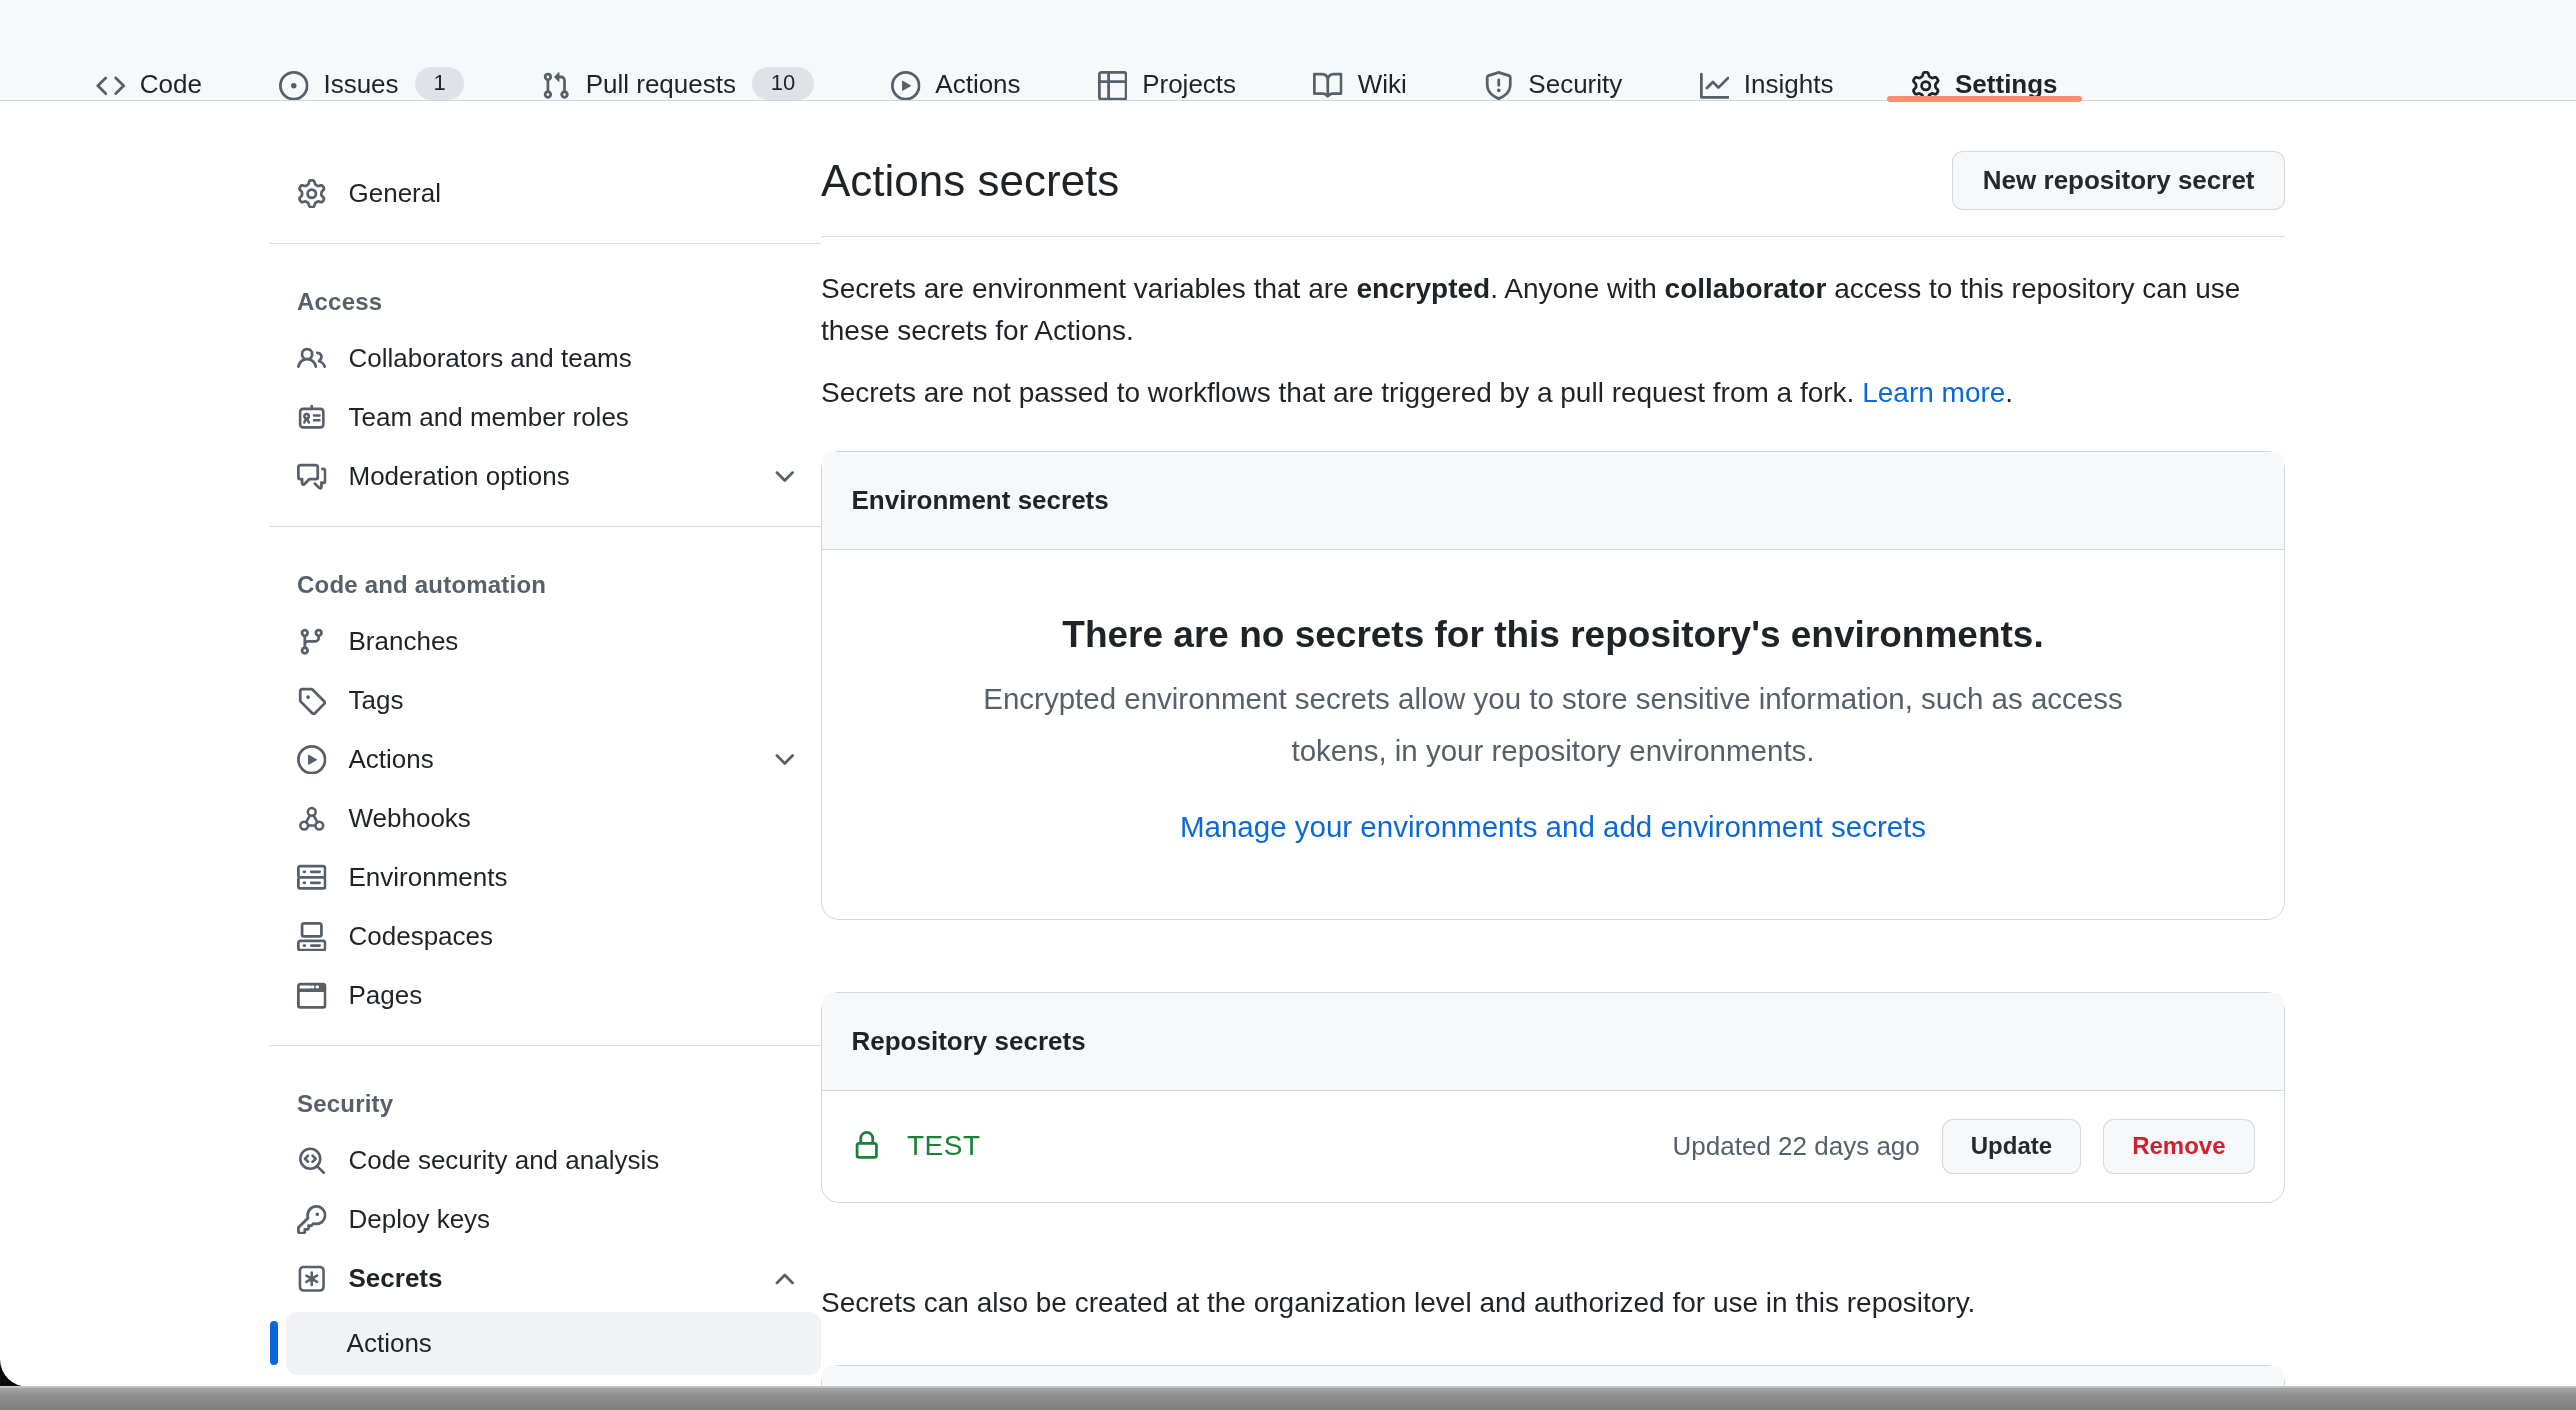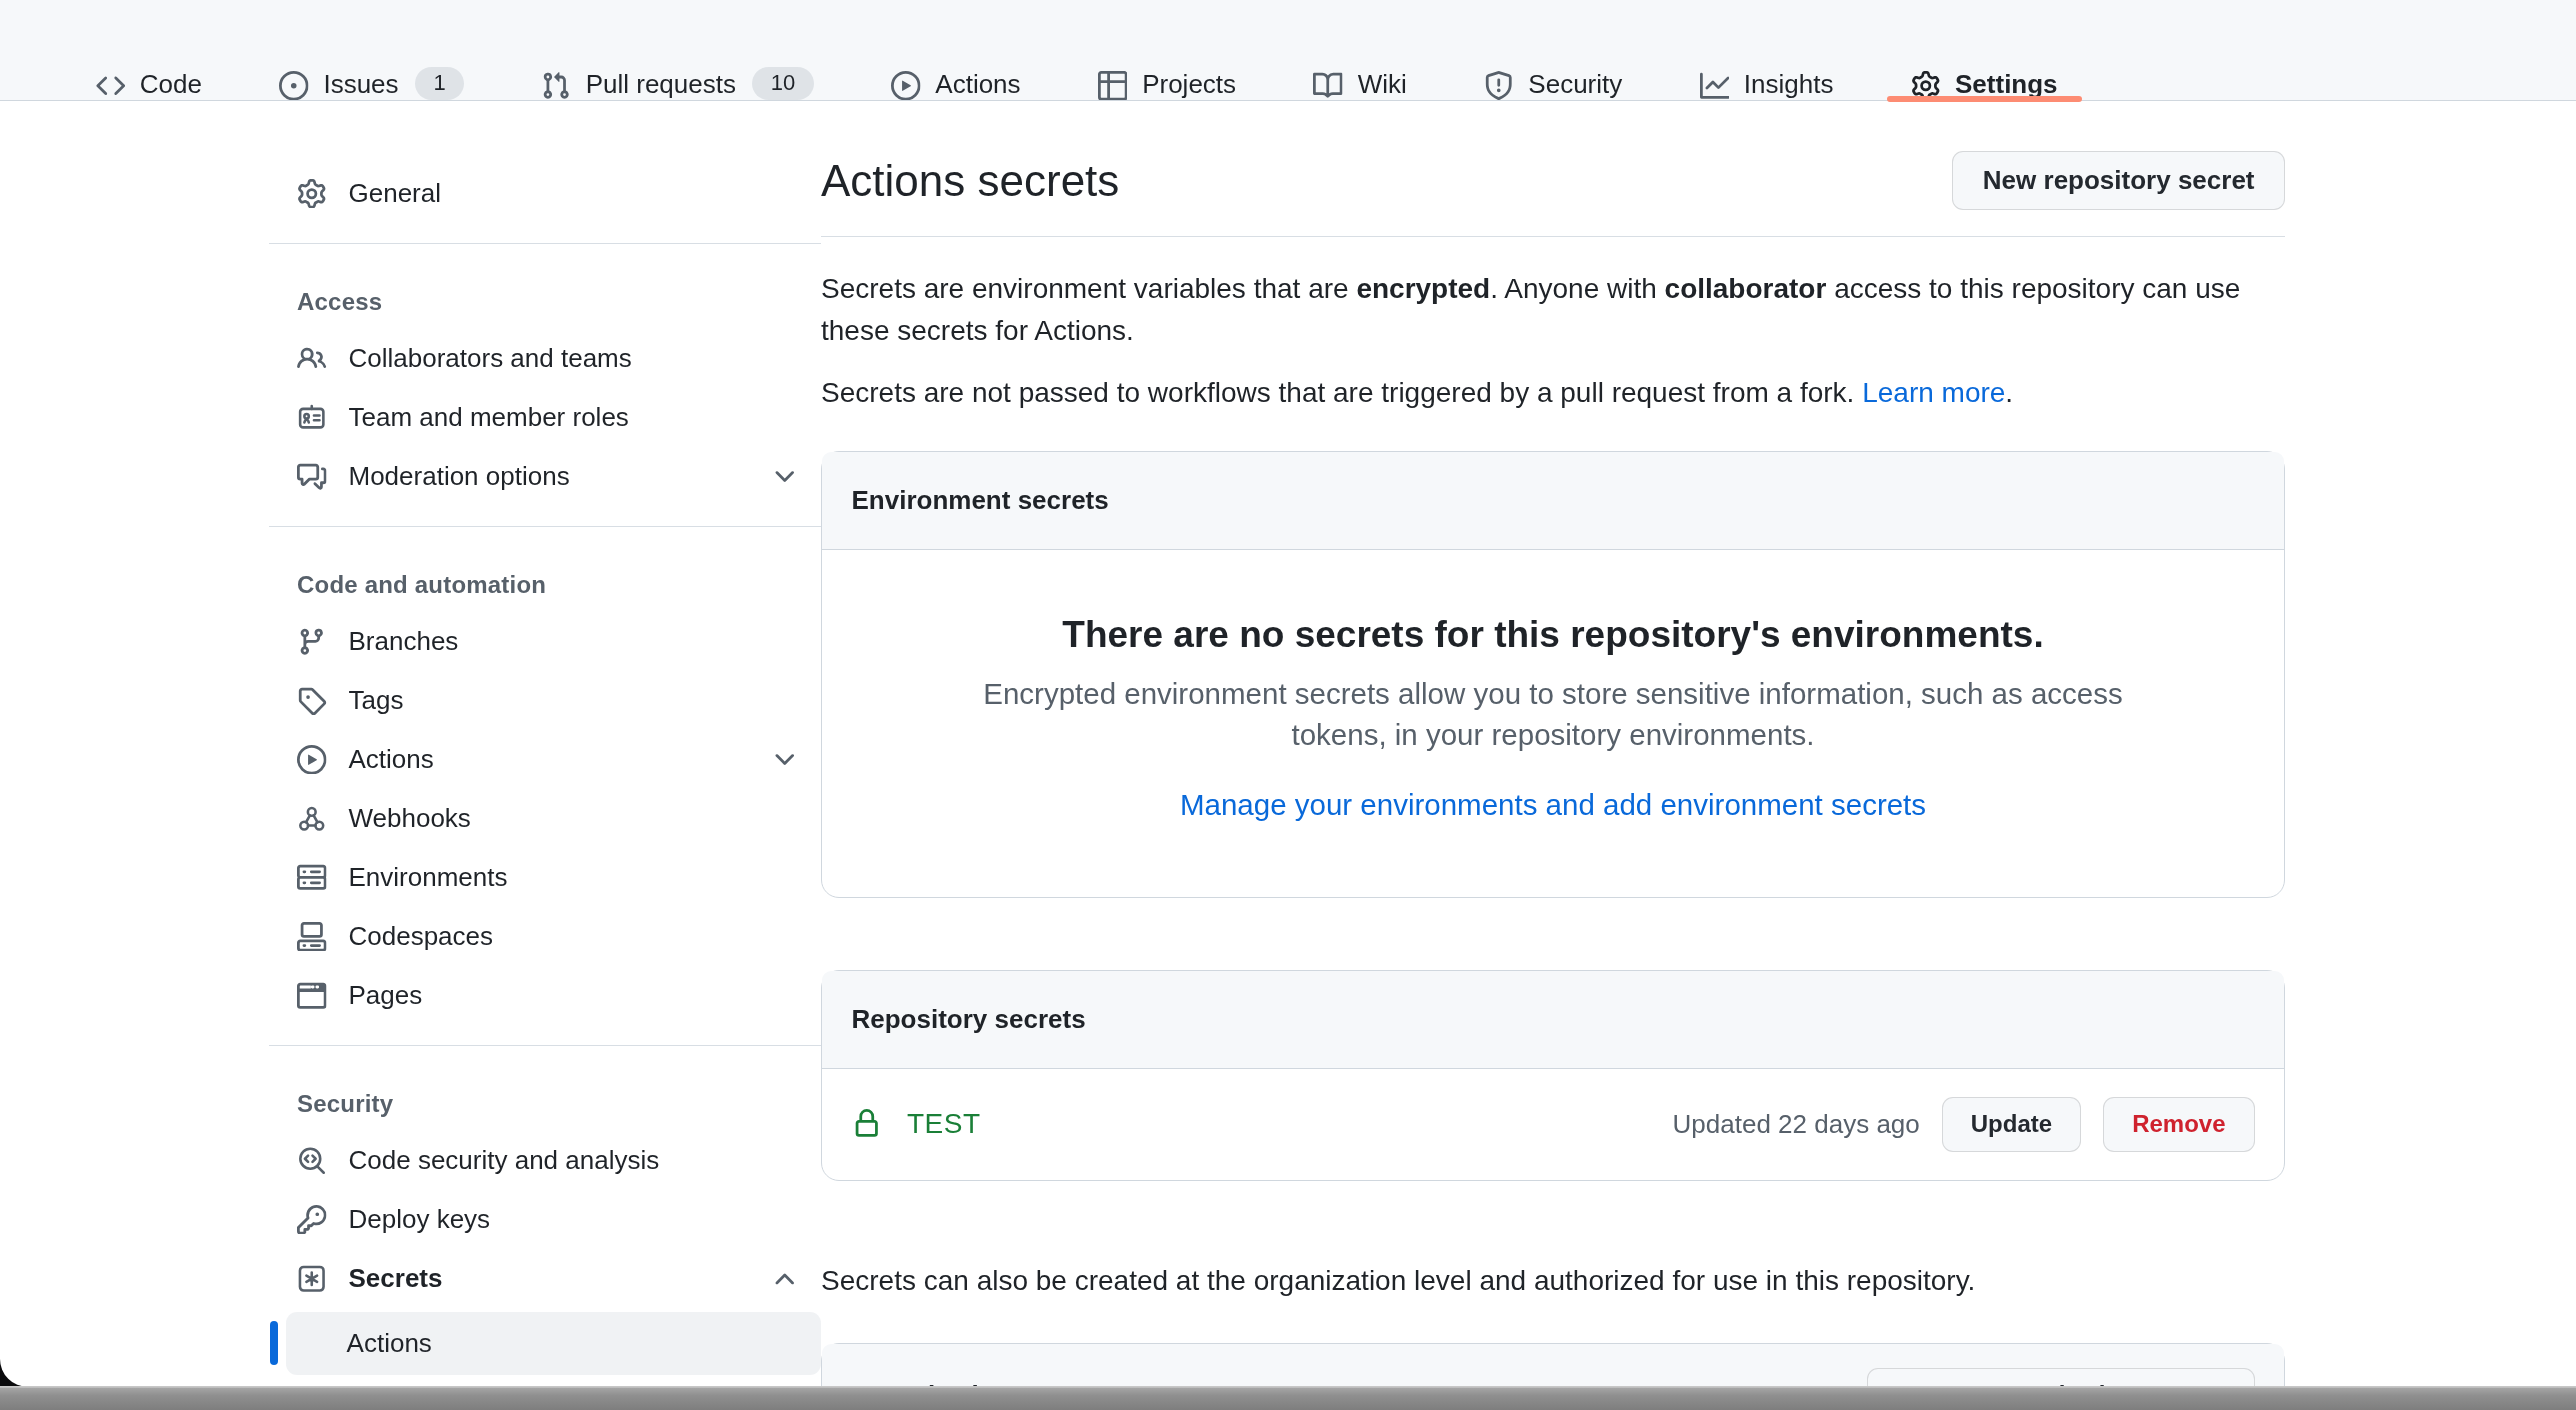--- a/index.html
+++ b/index.html
@@ -97,21 +97,21 @@
   }
   .box-header {
     background:#f6f8fa; border-bottom:1.8px solid #d0d7de;
     border-radius:9.2px 9.2px 0 0; padding:33px 29.5px;
     font-size:26px; font-weight:700;
   }
   .box.repo { margin-top:72px; }
   .blankslate { text-align:center; padding:64px 74px 75px; }
   .blankslate h3 { font-size:37px; font-weight:700; }
   .blankslate p {
-    font-size:29.5px; line-height:41px; color:#57606a;
+    font-size:29.5px; line-height:52px; color:#57606a;
     max-width:1169px; margin:16.6px auto 0;
   }
   .blankslate .link { display:inline-block; margin-top:33px; font-size:29.5px; }
 
   .secret-row { display:flex; align-items:center; padding:28px 29.5px; }
   .secret-row .icon { color:#1a7f37; }
   .secret-name { color:#1a7f37; font-size:28px; margin-left:26px; letter-spacing:0.5px; }
   .secret-updated { margin-left:auto; color:#57606a; font-size:26px; }
   .secret-row .btn { margin-left:22px; }
 

